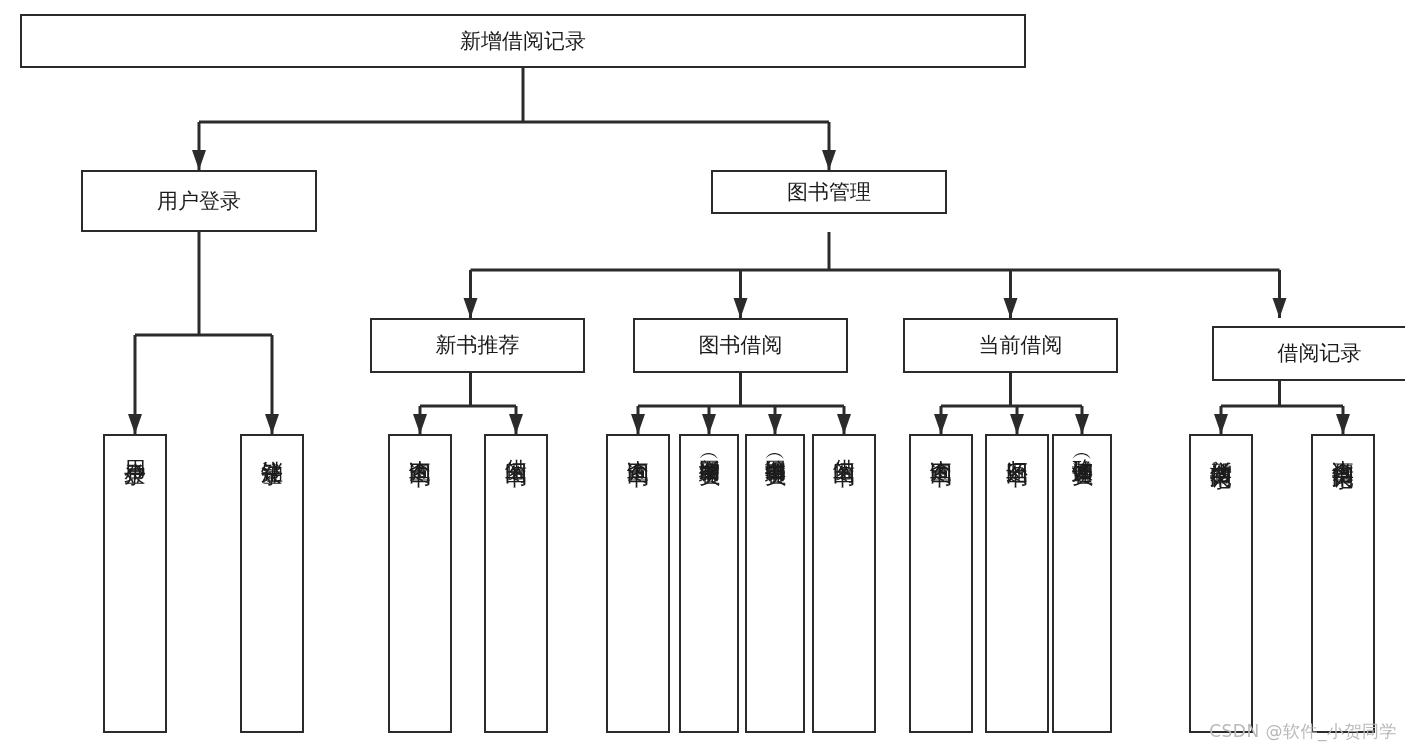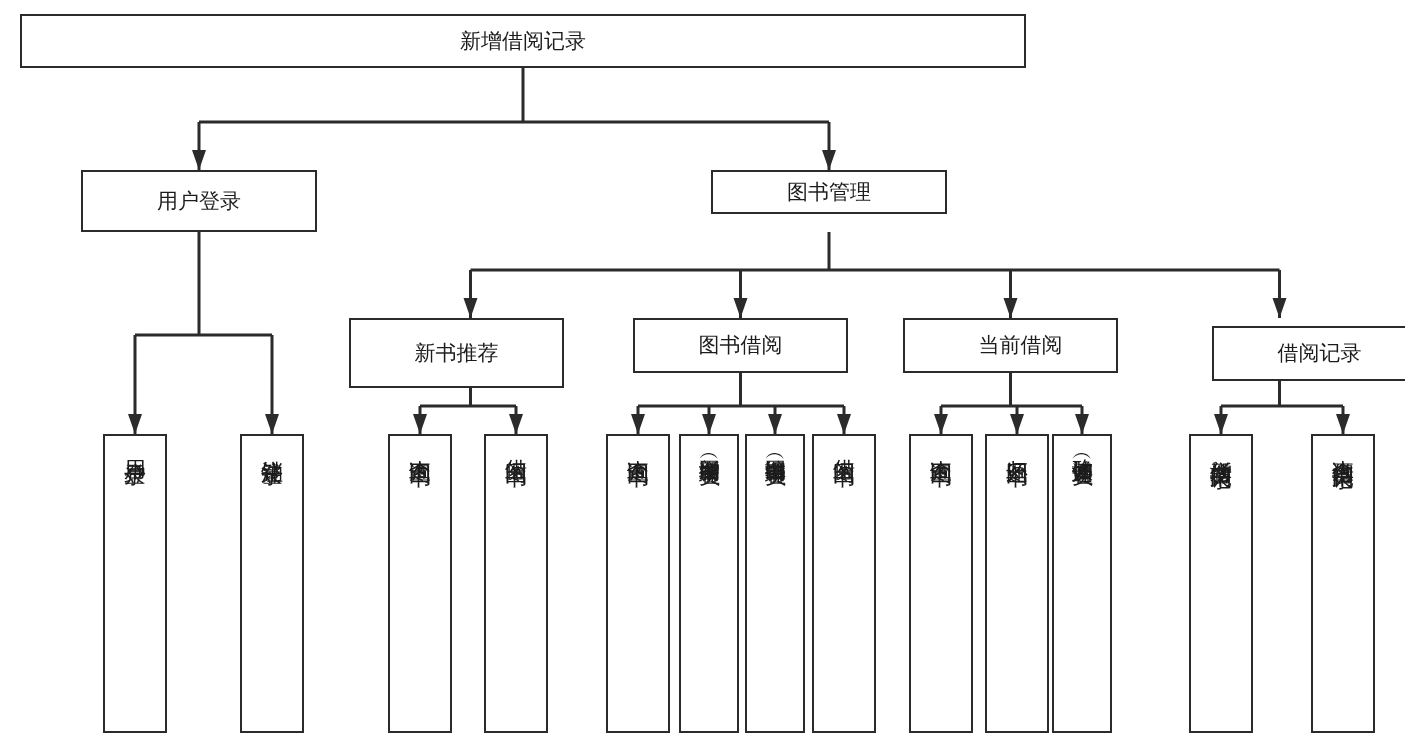--- a/index.html
+++ b/index.html
@@ -140,21 +140,21 @@
   <div id="node-layer">
       <div class="node-box horizontal root" style="left: 20px; top: 14px; width: 1006px; height: 54px;">
         <span class="node-label">新增借阅记录</span>
       </div>
       <div class="node-box horizontal" style="left: 81px; top: 170px; width: 236px; height: 62px;">
         <span class="node-label">用户登录</span>
       </div>
       <div class="node-box horizontal" style="left: 711px; top: 170px; width: 236px; height: 44px;">
         <span class="node-label">图书管理</span>
       </div>
-      <div class="node-box horizontal" style="left: 349px; top: 318px; width: 215px; height: 70px;">
+      <div class="node-box horizontal" style="left: 370px; top: 318px; width: 215px; height: 55px;">
         <span class="node-label">新书推荐</span>
       </div>
       <div class="node-box horizontal" style="left: 633px; top: 318px; width: 215px; height: 55px;">
         <span class="node-label">图书借阅</span>
       </div>
       <div class="node-box horizontal" style="left: 903px; top: 318px; width: 215px; height: 55px; padding-left: 20px;">
         <span class="node-label">当前借阅</span>
       </div>
       <div class="node-box horizontal" style="left: 1172px; top: 326px; width: 215px; height: 55px; margin-left: 40px;">
         <span class="node-label">借阅记录</span>
@@ -193,13 +193,14 @@
         <span class="node-label">确认归还（管理员）</span>
       </div>
       <div class="node-box vertical" style="left: 1189px; top: 434px; width: 64px; height: 299px;">
         <span class="node-label">新增借阅记录</span>
       </div>
       <div class="node-box vertical" style="left: 1311px; top: 434px; width: 64px; height: 299px;">
         <span class="node-label">查询借阅记录</span>
       </div>
     </div>
 
+  <div id="watermark">CSDN @软件_小贺同学</div>
 </div>
 
 </body></html>

